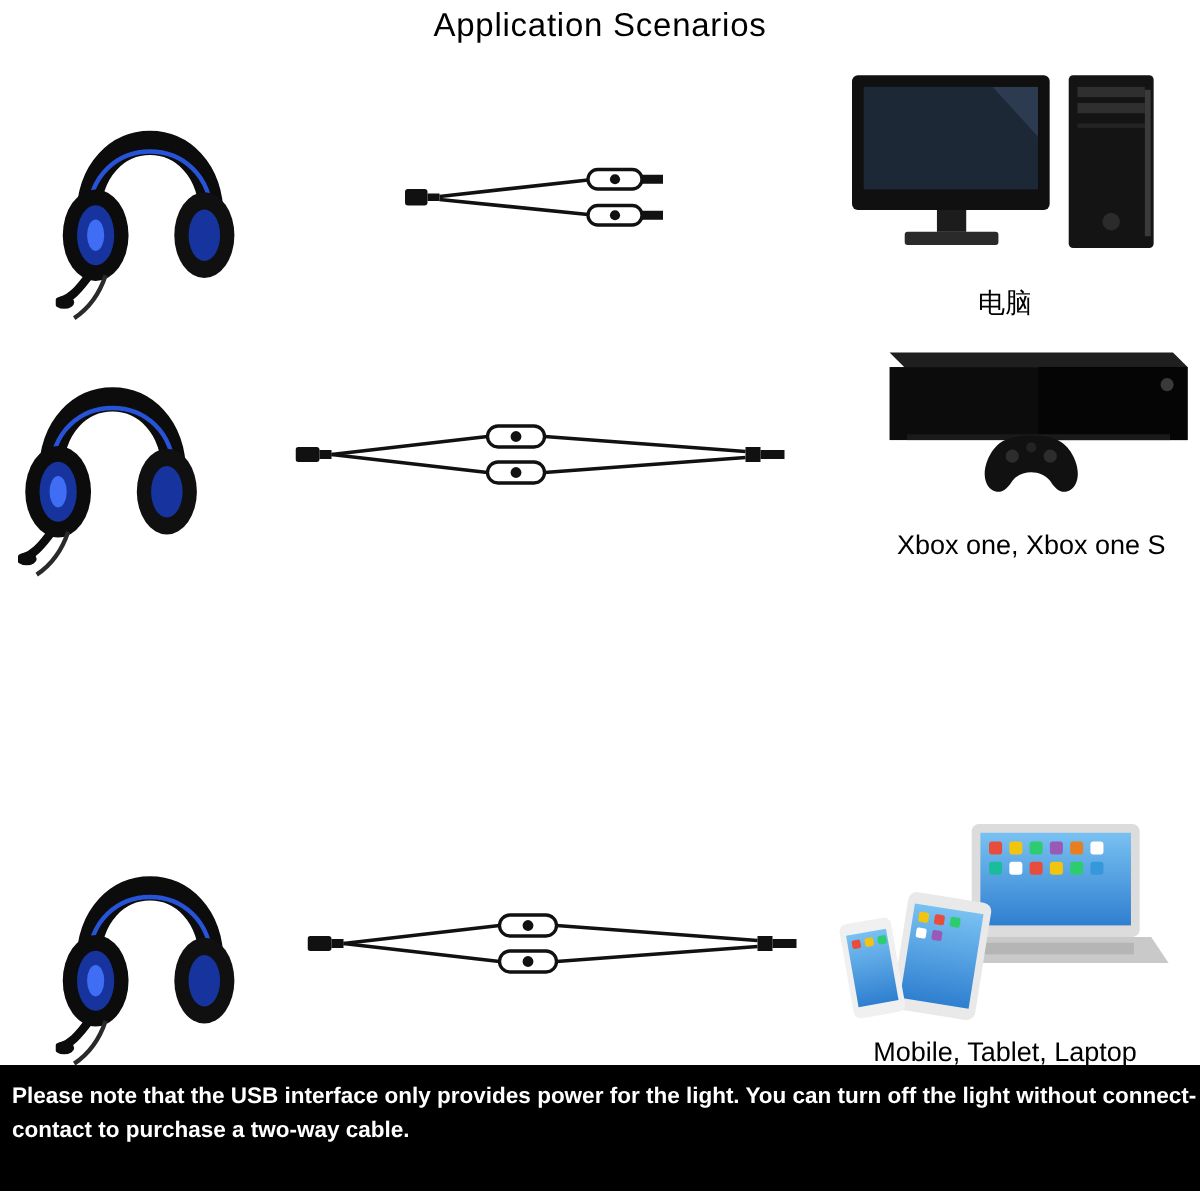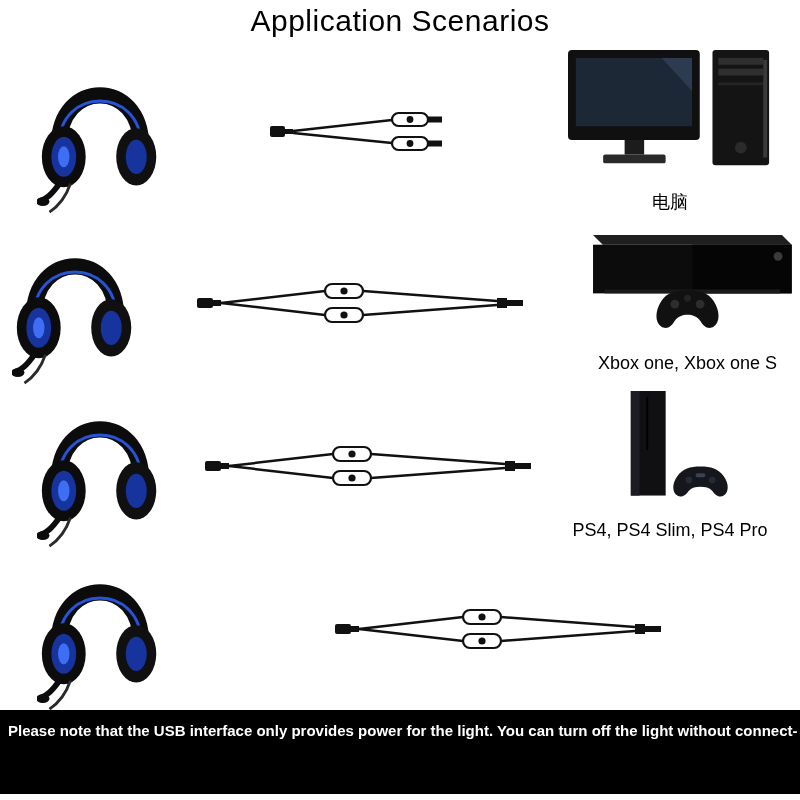--- a/index.html
+++ b/index.html
@@ -2,21 +2,21 @@
 <html><head>
 <meta charset="utf-8">
 <style>
   html,body{margin:0;padding:0;background:#fff;}
   .page{
     position:relative;width:800px;height:800px;background:#fff;overflow:hidden;
     font-family:"Liberation Sans", sans-serif;color:#000;
   }
   .title{
     position:absolute;top:4px;left:0;width:100%;text-align:center;
-    font-size:30px;font-weight:400;letter-spacing:.5px;
+    font-size:22px;font-weight:400;letter-spacing:.5px;
   }
   .row{
     position:absolute;left:0;width:100%;display:flex;align-items:center;
   }
   .row-1{top:48px;height:168px;}
   .row-2{top:220px;height:166px;gap:48px;}
   .row-3{top:384px;height:164px;}
   .row-4{top:548px;height:162px;}
   .headset-cell{width:200px;display:flex;justify-content:center;align-items:center;}
   .cable-cell{flex:1;display:flex;justify-content:center;align-items:center;}
@@ -189,49 +189,38 @@
         </svg>
     </div>
     <div class="device-cell">
       <svg width="225" height="112">
           <use href="#sym-xbox"></use>
         </svg>
       <div class="device-label">Xbox one, Xbox one S</div>
     </div>
   </div>
 
-  <div class="row row-3">
-    <div class="headset-cell">
-      <svg width="126" height="164">
-          <use href="#sym-headset"></use>
-        </svg>
-    </div>
-    <div class="cable-cell">
-      <svg width="330" height="50">
-          <use href="#sym-cable-long"></use>
-        </svg>
-    </div>
-    <div class="device-cell">
-      <svg width="165" height="121">
-          <use href="#sym-ps4"></use>
-        </svg>
-      <div class="device-label">PS4, PS4 Slim, PS4 Pro</div>
-    </div>
-  </div>
 
   <div class="row row-4">
     <div class="headset-cell">
       <svg width="126" height="164">
           <use href="#sym-headset"></use>
         </svg>
     </div>
     <div class="cable-cell">
       <svg width="330" height="50">
           <use href="#sym-cable-long"></use>
         </svg>
     </div>
+    <div class="device-cell">
+      <svg width="222" height="136">
+          <use href="#sym-mobile"></use>
+        </svg>
+      <div class="device-label">Mobile, Tablet, Laptop</div>
+    </div>
   </div>
 
   <div class="footer">
     <div>Please note that the USB interface only provides power for the light. You can turn off the light without connect-</div>
+    <div>contact to purchase a two-way cable.</div>
   </div>
 
 </div>
 
 </body></html>

